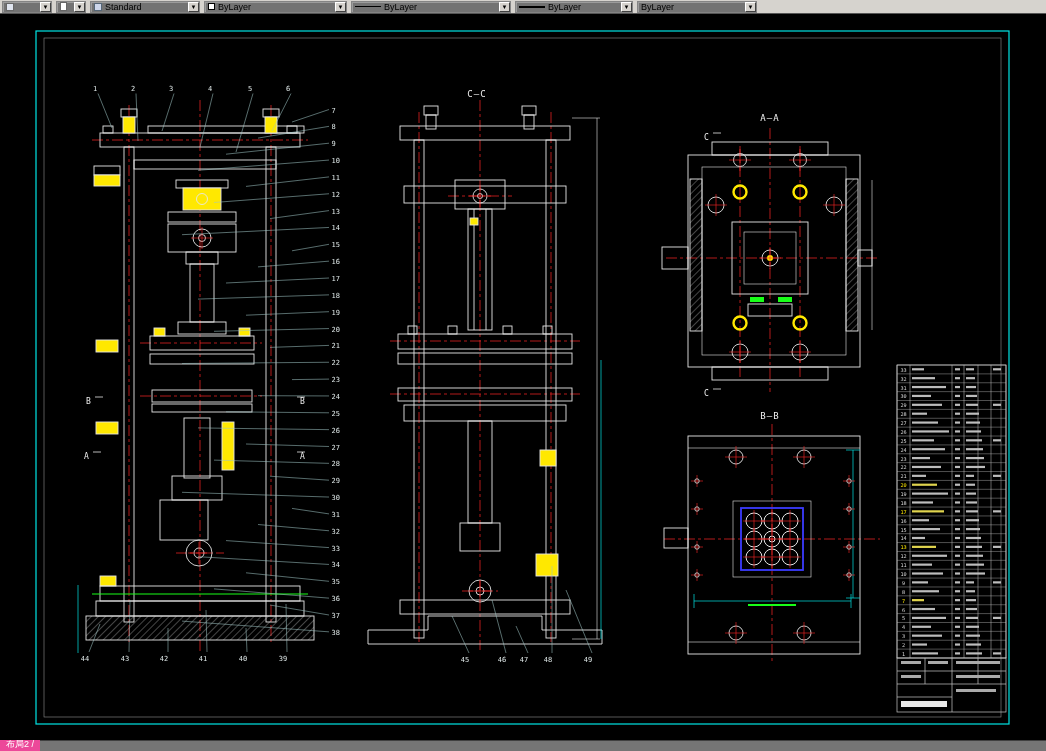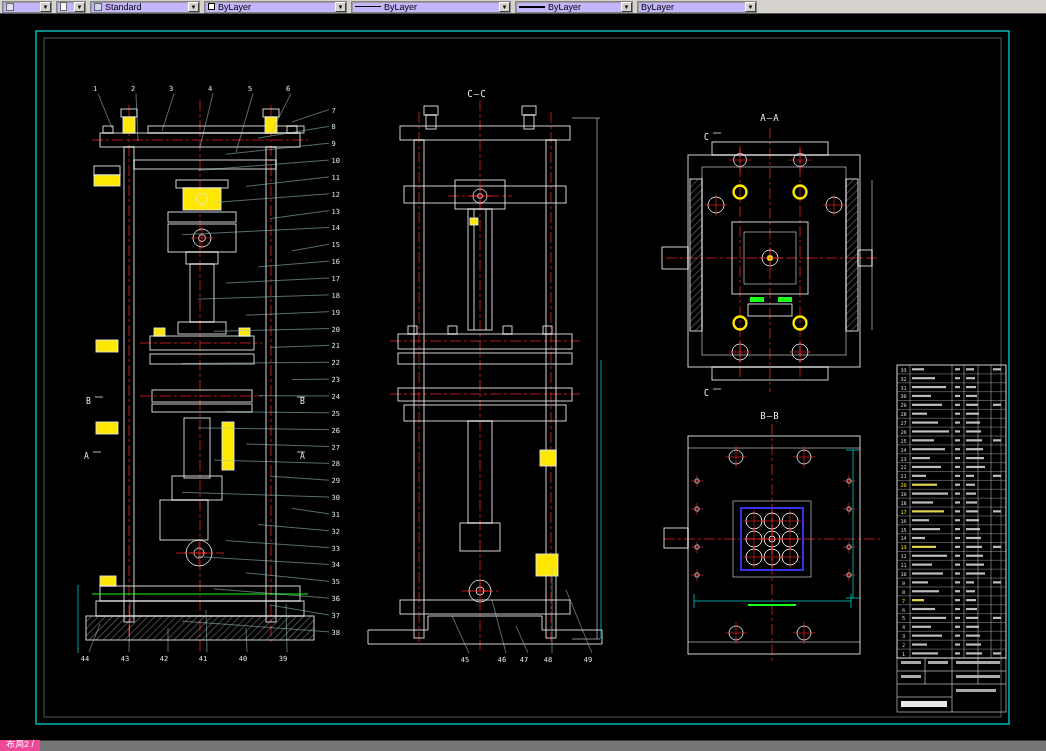--- a/index.html
+++ b/index.html
@@ -3,21 +3,21 @@
 <meta charset="utf-8">
 <style>
   *{margin:0;padding:0;box-sizing:border-box}
   html,body{width:1046px;height:751px;background:#000;overflow:hidden;
     font-family:"Liberation Sans",sans-serif}
   .app{width:1046px;height:751px;display:flex;flex-direction:column}
 
   
   .toolbar{height:14px;flex:none;background:#d6d3ce;border-bottom:1px solid #555;
     display:flex;align-items:center;gap:4px;padding:1px 2px}
-  .combo{height:12px;background:#c4b5fd;border:1px solid #848484;
+  .combo{height:12px;background:#737373;border:1px solid #848484;
     box-shadow:inset 1px 1px 0 #9c9c9c;display:flex;align-items:center;
     font-size:9px;color:#000;padding-left:3px;white-space:nowrap;overflow:hidden}
   .clabel{flex:1;overflow:hidden}
   .carrow{margin-left:auto;flex:none;width:11px;height:10px;background:#d6d3ce;
     border:1px solid;border-color:#fff #404040 #404040 #fff;
     font-size:6px;line-height:9px;text-align:center;color:#000}
   .ic{flex:none;margin-right:3px}
   .ic-view{width:8px;height:8px;background:#dfe4ee;border:1px solid #666}
   .ic-sheet{width:7px;height:9px;background:#fff;border:1px solid #666}
   .ic-style{width:8px;height:8px;background:#cdd6ea;border:1px solid #567}

